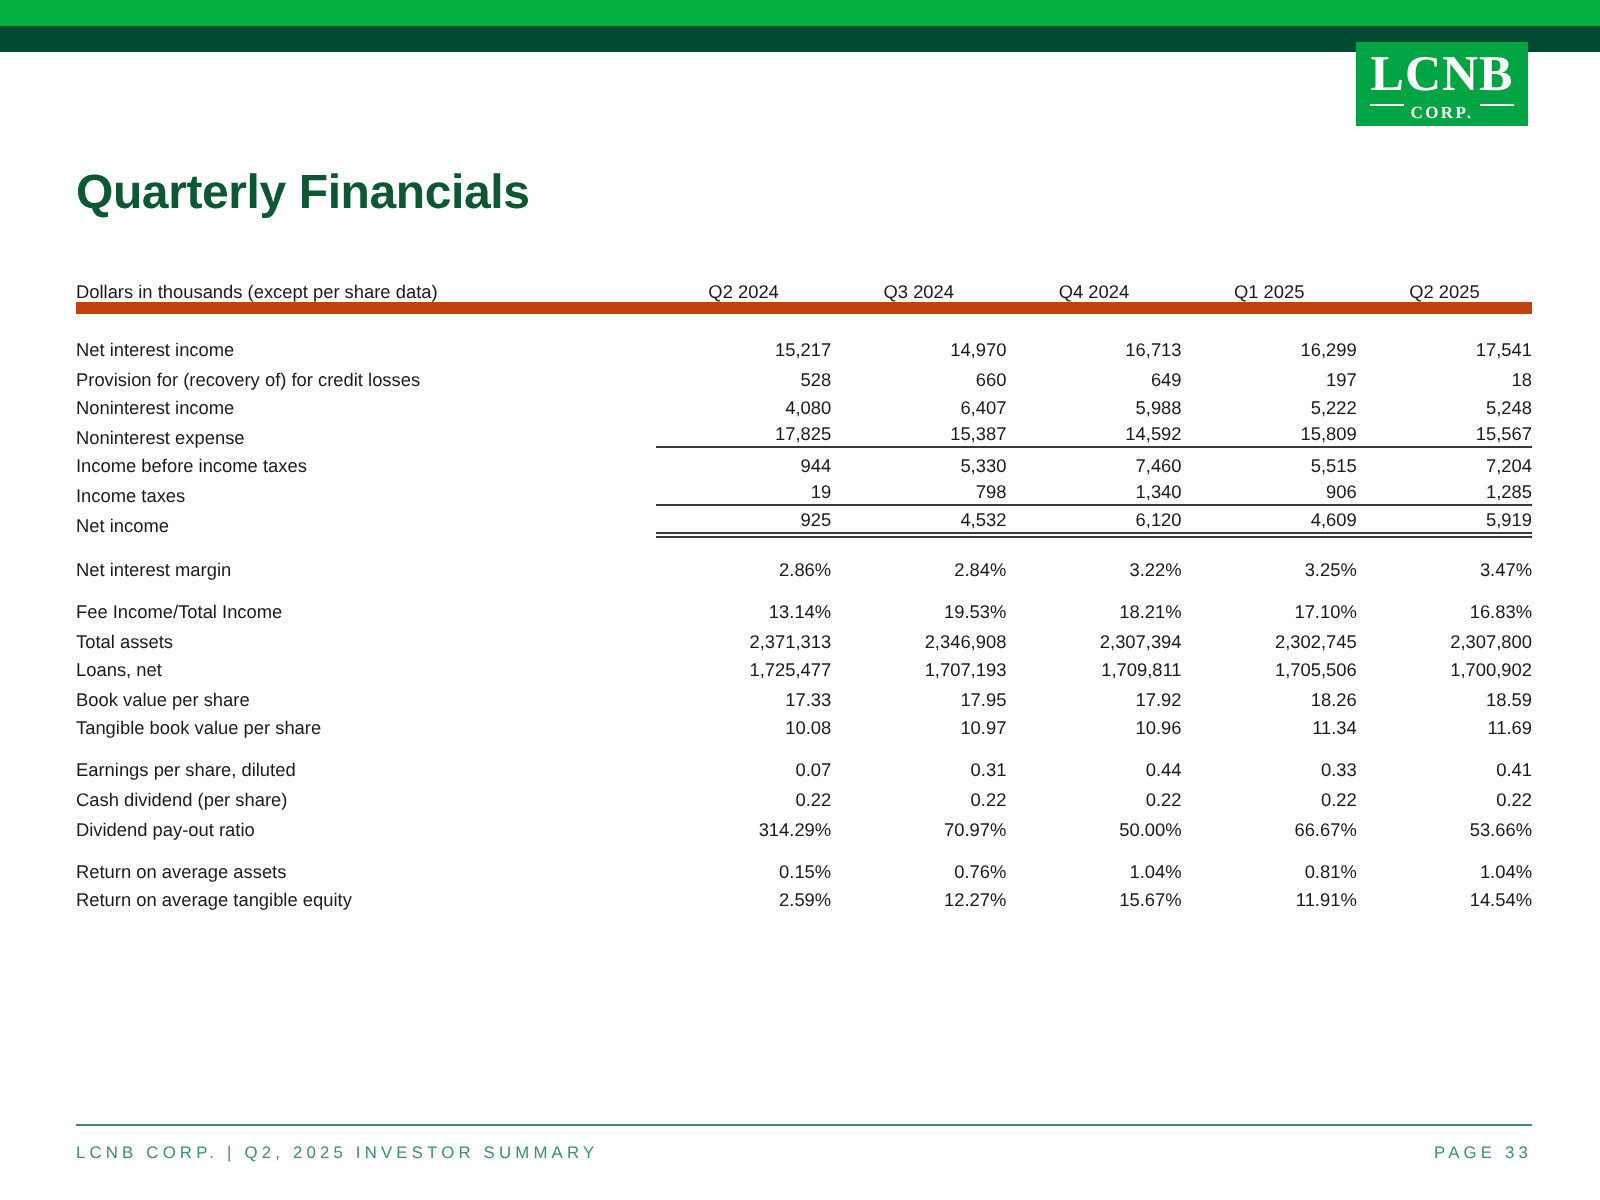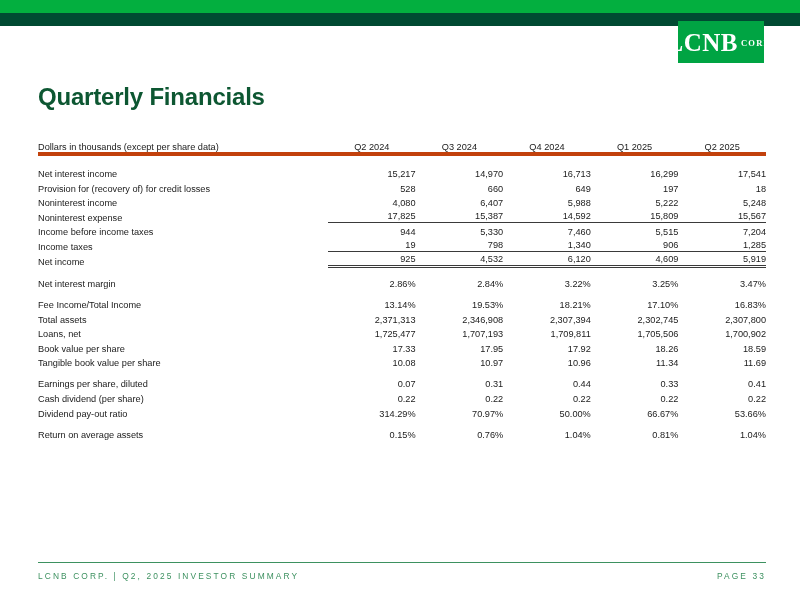--- a/index.html
+++ b/index.html
@@ -37,21 +37,21 @@
 
   
   .logo {
     position: absolute;
     left: 678px;
     top: 21px;
     width: 86px;
     height: 42px;
     background: #00a443;
     display: flex;
-    flex-direction: row;
+    flex-direction: column;
     align-items: center;
     justify-content: center;
     padding-top: 1px;
   }
   .logo-main {
     font-family: "Liberation Serif", serif;
     font-weight: bold;
     font-size: 25px;
     line-height: 25px;
     color: #ffffff;
@@ -110,21 +110,21 @@
 
   
   col.c-label { width: 290px; }
   col.c-num   { width: 87.6px; }
 
   
   .hdr td {
     height: 16px;
     font-size: 9.2px;
     color: #1a1a1a;
-    border-bottom: 4px solid #c2410c;
+    border-bottom: 6px solid #c2410c;
     padding-bottom: 1px;
   }
   .hdr td.label { text-align: left; }
   .hdr td.num   { text-align: center; }
 
   
   td.label { text-align: left;  padding-right: 6px; }
   td.num   { text-align: right; padding-right: 10px; }
 
   tr.row td { height: 14.6px; }
@@ -335,20 +335,28 @@
             <td class="num">53.66%</td>
           </tr>
           <tr class="row bold gap-before">
             <td class="label">Return on average assets</td>
             <td class="num">0.15%</td>
             <td class="num">0.76%</td>
             <td class="num">1.04%</td>
             <td class="num">0.81%</td>
             <td class="num">1.04%</td>
           </tr>
+          <tr class="row bold">
+            <td class="label">Return on average tangible equity</td>
+            <td class="num">2.59%</td>
+            <td class="num">12.27%</td>
+            <td class="num">15.67%</td>
+            <td class="num">11.91%</td>
+            <td class="num">14.54%</td>
+          </tr>
         </tbody>
     </table>
   </div>
 
   <div class="footer-rule"></div>
   <div class="footer-left">LCNB CORP.  |  Q2, 2025 INVESTOR SUMMARY</div>
   <div class="footer-right">PAGE 33</div>
 
 </div>
 

